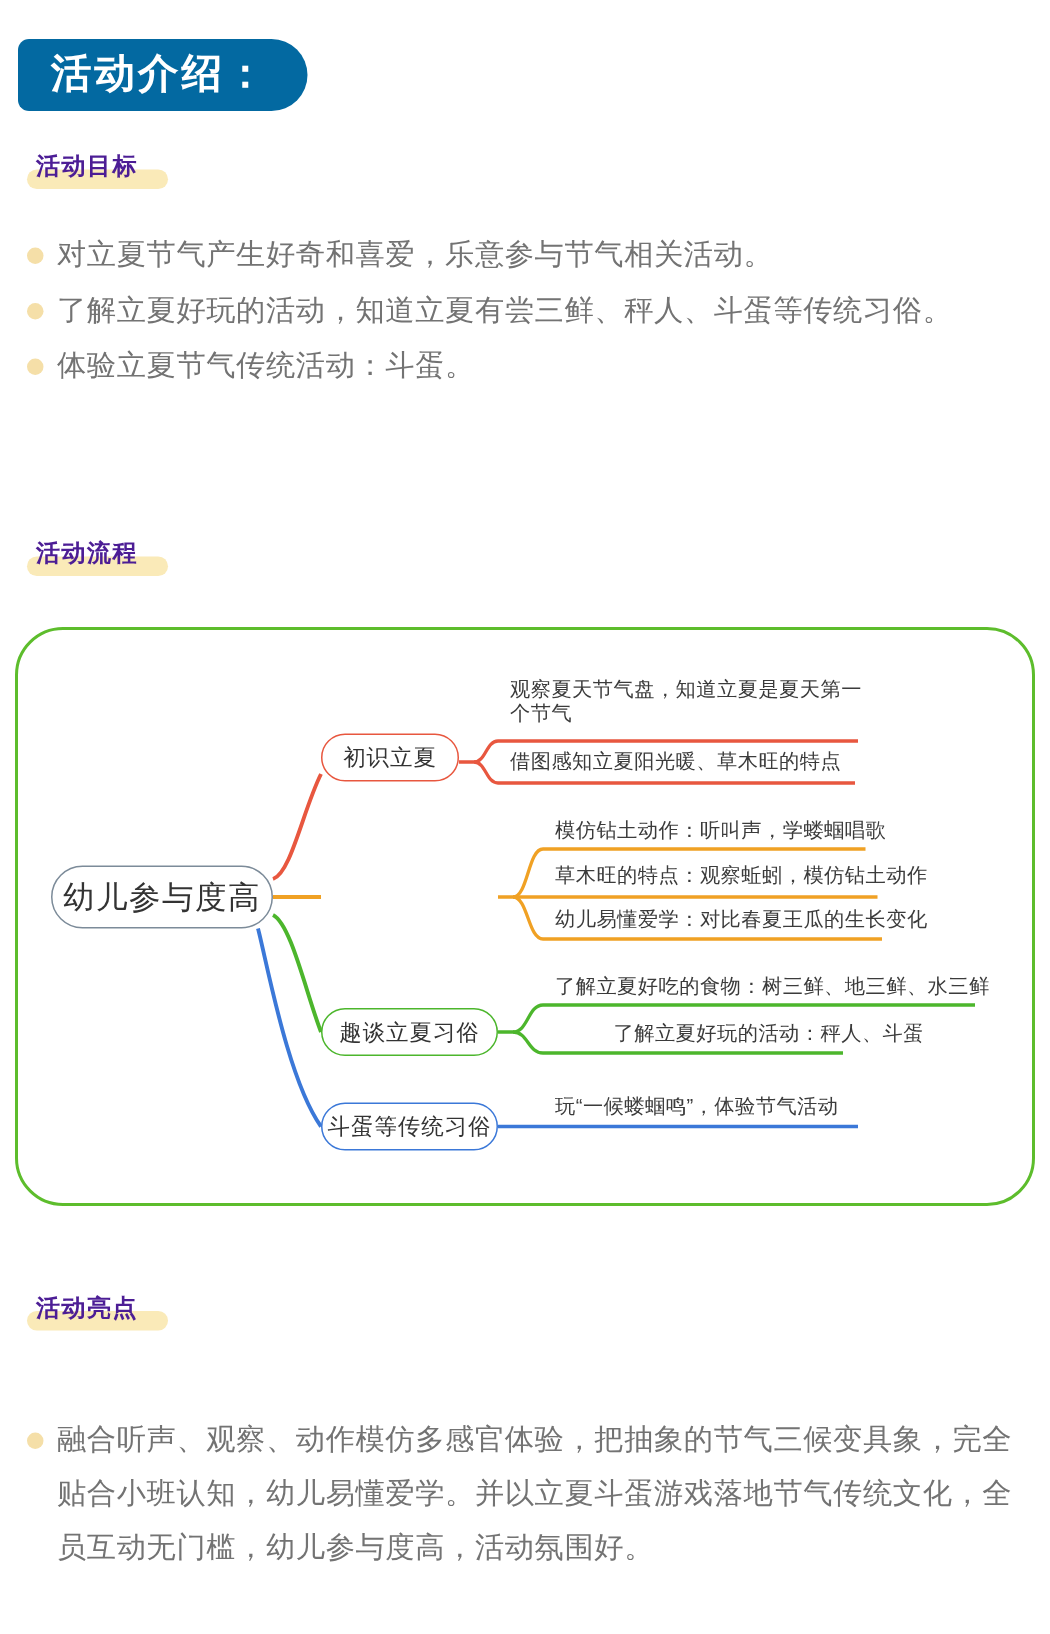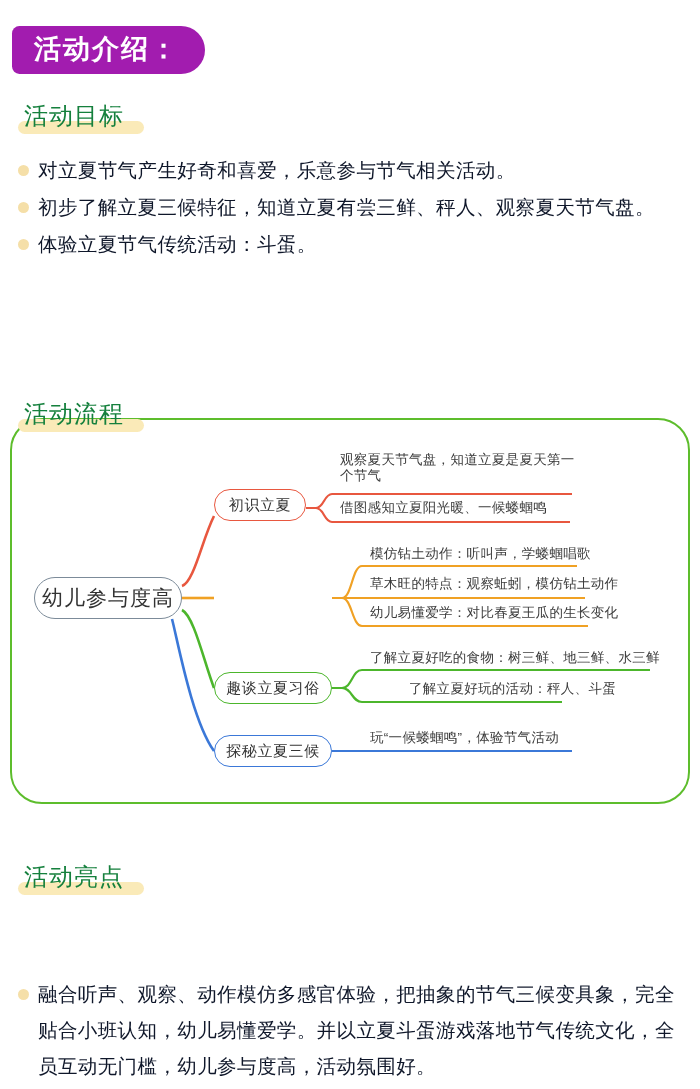--- a/index.html
+++ b/index.html
@@ -17,37 +17,37 @@
   }
 
   
   .badge-wrap {
     position: absolute;
     left: 12px;
     top: 26px;
   }
   .badge {
     display: inline-block;
-    background: #a21caf;
+    background: #0369a1;
     color: #ffffff;
     font-size: 27px;
     font-weight: bold;
     letter-spacing: 2px;
     padding: 8px 26px 10px 22px;
     border-radius: 8px 26px 26px 8px;
     line-height: 1.12;
   }
 
   
   .section-head {
     position: absolute;
     left: 24px;
-    font-size: 24px;
-    font-weight: normal;
-    color: #15803d;
+    font-size: 16px;
+    font-weight: bold;
+    color: #4c1d95;
     letter-spacing: 1px;
     line-height: 1;
     padding: 0 2px 0 0;
   }
   .section-head .hl {
     position: relative;
     display: inline-block;
     z-index: 1;
     padding: 0 6px 0 0;
   }
@@ -56,37 +56,37 @@
     position: absolute;
     left: -6px;
     right: -14px;
     bottom: -6px;
     height: 13px;
     background: #faeab8;
     border-radius: 7px;
     z-index: -1;
   }
   #head-goal { top: 104px; }
-  #head-flow { top: 362px; margin-top: 40px; }
+  #head-flow { top: 362px; }
   #head-highlight { top: 865px; }
 
   
   .bullets {
     position: absolute;
     left: 14px;
     width: 672px;
   }
   #bullets-goal { top: 152px; }
-  #bullets-highlight { top: 976px; }
+  #bullets-highlight { top: 942px; }
   .bullet-row {
     position: relative;
     padding-left: 24px;
     font-size: 19.5px;
     line-height: 36px;
-    color: #0f172a;
+    color: #737373;
     letter-spacing: 0.4px;
     margin-bottom: 1px;
   }
   .bullet-dot {
     position: absolute;
     left: 4px;
     top: 13px;
     width: 11px;
     height: 11px;
     border-radius: 50%;
@@ -170,21 +170,21 @@
   <span class="hl">活动目标</span>
 </div>
 
 <div class="bullets" id="bullets-goal">
   <div class="bullet-row">
     <span class="bullet-dot"></span>
     <span>对立夏节气产生好奇和喜爱，乐意参与节气相关活动。</span>
   </div>
   <div class="bullet-row">
     <span class="bullet-dot"></span>
-    <span>初步了解立夏三候特征，知道立夏有尝三鲜、秤人、观察夏天节气盘。</span>
+    <span>了解立夏好玩的活动，知道立夏有尝三鲜、秤人、斗蛋等传统习俗。</span>
   </div>
   <div class="bullet-row">
     <span class="bullet-dot"></span>
     <span>体验立夏节气传统活动：斗蛋。</span>
   </div>
 </div>
 
 <div class="section-head" id="head-flow">
   <span class="hl">活动流程</span>
 </div>
@@ -218,25 +218,25 @@
     <span>幼儿参与度高</span>
   </div>
 
   <div class="node node-branch" id="node-b1">
     <span>初识立夏</span>
   </div>
   <div class="node node-branch" id="node-b3">
     <span>趣谈立夏习俗</span>
   </div>
   <div class="node node-branch" id="node-b4">
-    <span>探秘立夏三候</span>
+    <span>斗蛋等传统习俗</span>
   </div>
 
   <div class="leaf wrap" style="left:328px; top:32px; width:240px;">观察夏天节气盘，知道立夏是夏天第一个节气</div>
-  <div class="leaf" style="left:328px; top:80px;">借图感知立夏阳光暖、一候蝼蝈鸣</div>
+  <div class="leaf" style="left:328px; top:80px;">借图感知立夏阳光暖、草木旺的特点</div>
 
   <div class="leaf" style="left:358px; top:126px;">模仿钻土动作：听叫声，学蝼蝈唱歌</div>
   <div class="leaf" style="left:358px; top:156px;">草木旺的特点：观察蚯蚓，模仿钻土动作</div>
   <div class="leaf" style="left:358px; top:185px;">幼儿易懂爱学：对比春夏王瓜的生长变化</div>
 
   <div class="leaf" style="left:358px; top:230px;">了解立夏好吃的食物：树三鲜、地三鲜、水三鲜</div>
   <div class="leaf" style="left:358px; top:261px;margin-left:39px;">了解立夏好玩的活动：秤人、斗蛋</div>
 
   <div class="leaf" style="left:358px; top:310px;">玩“一候蝼蝈鸣”，体验节气活动</div>
 </div>

